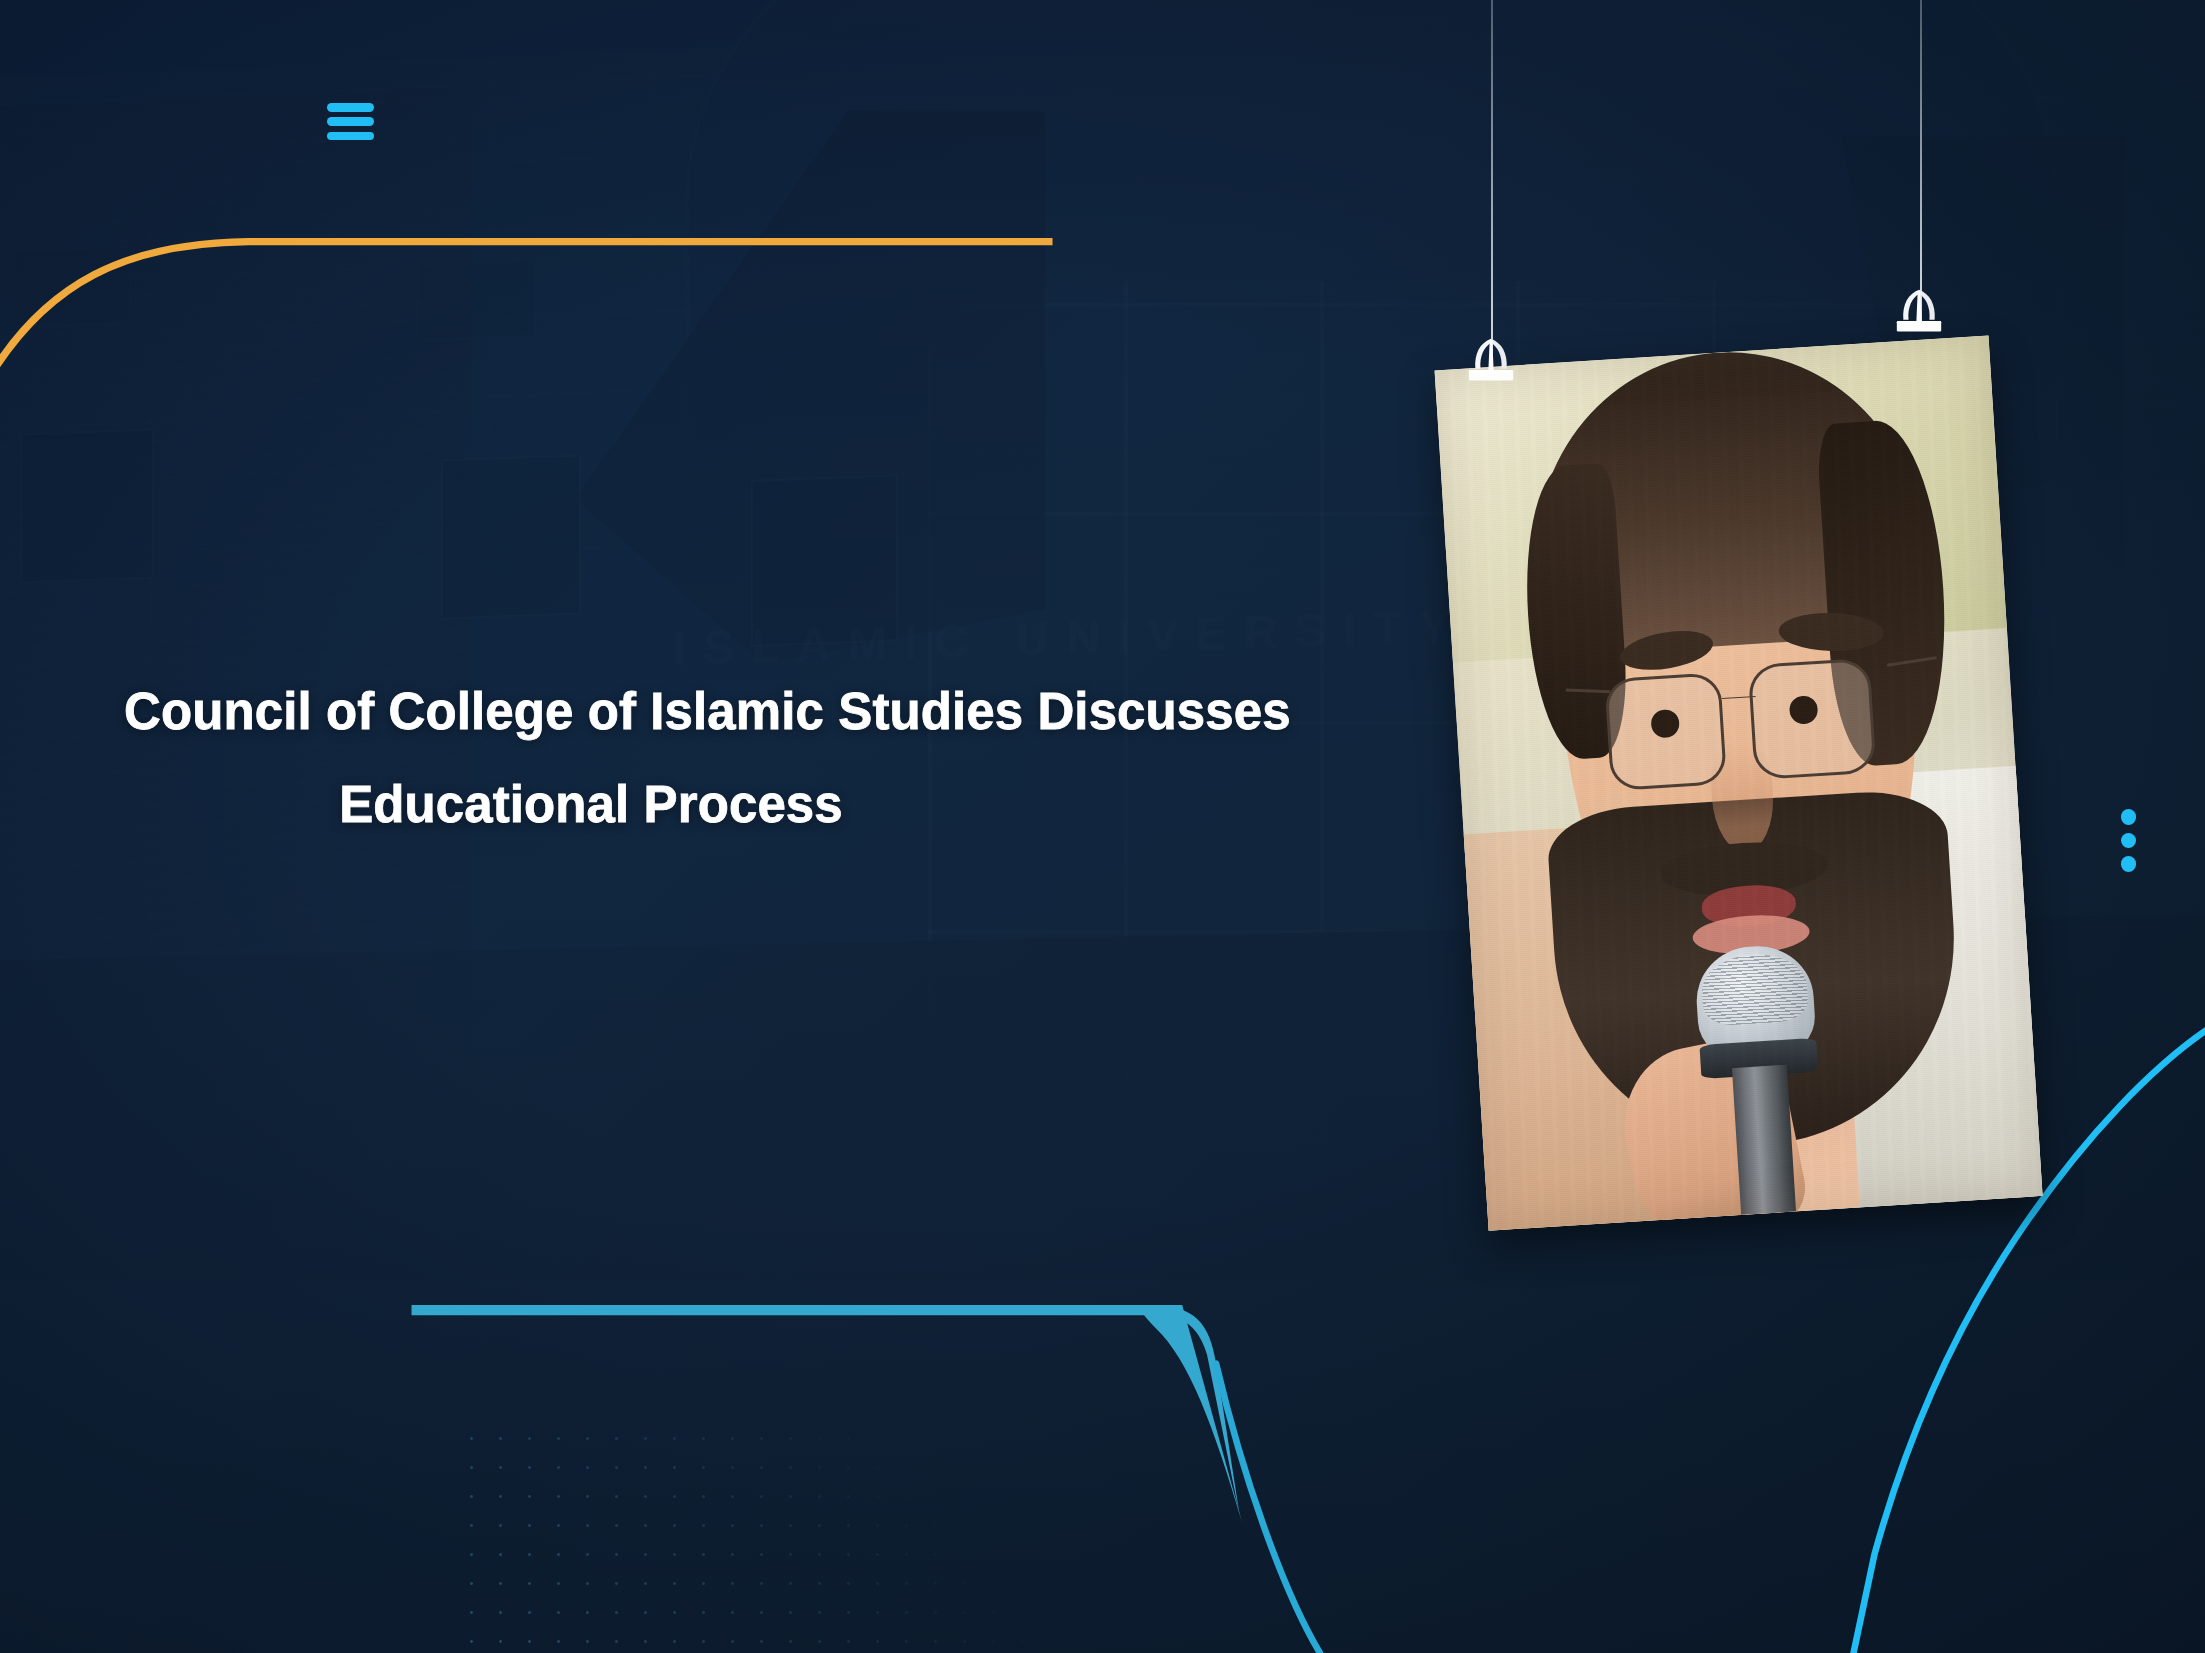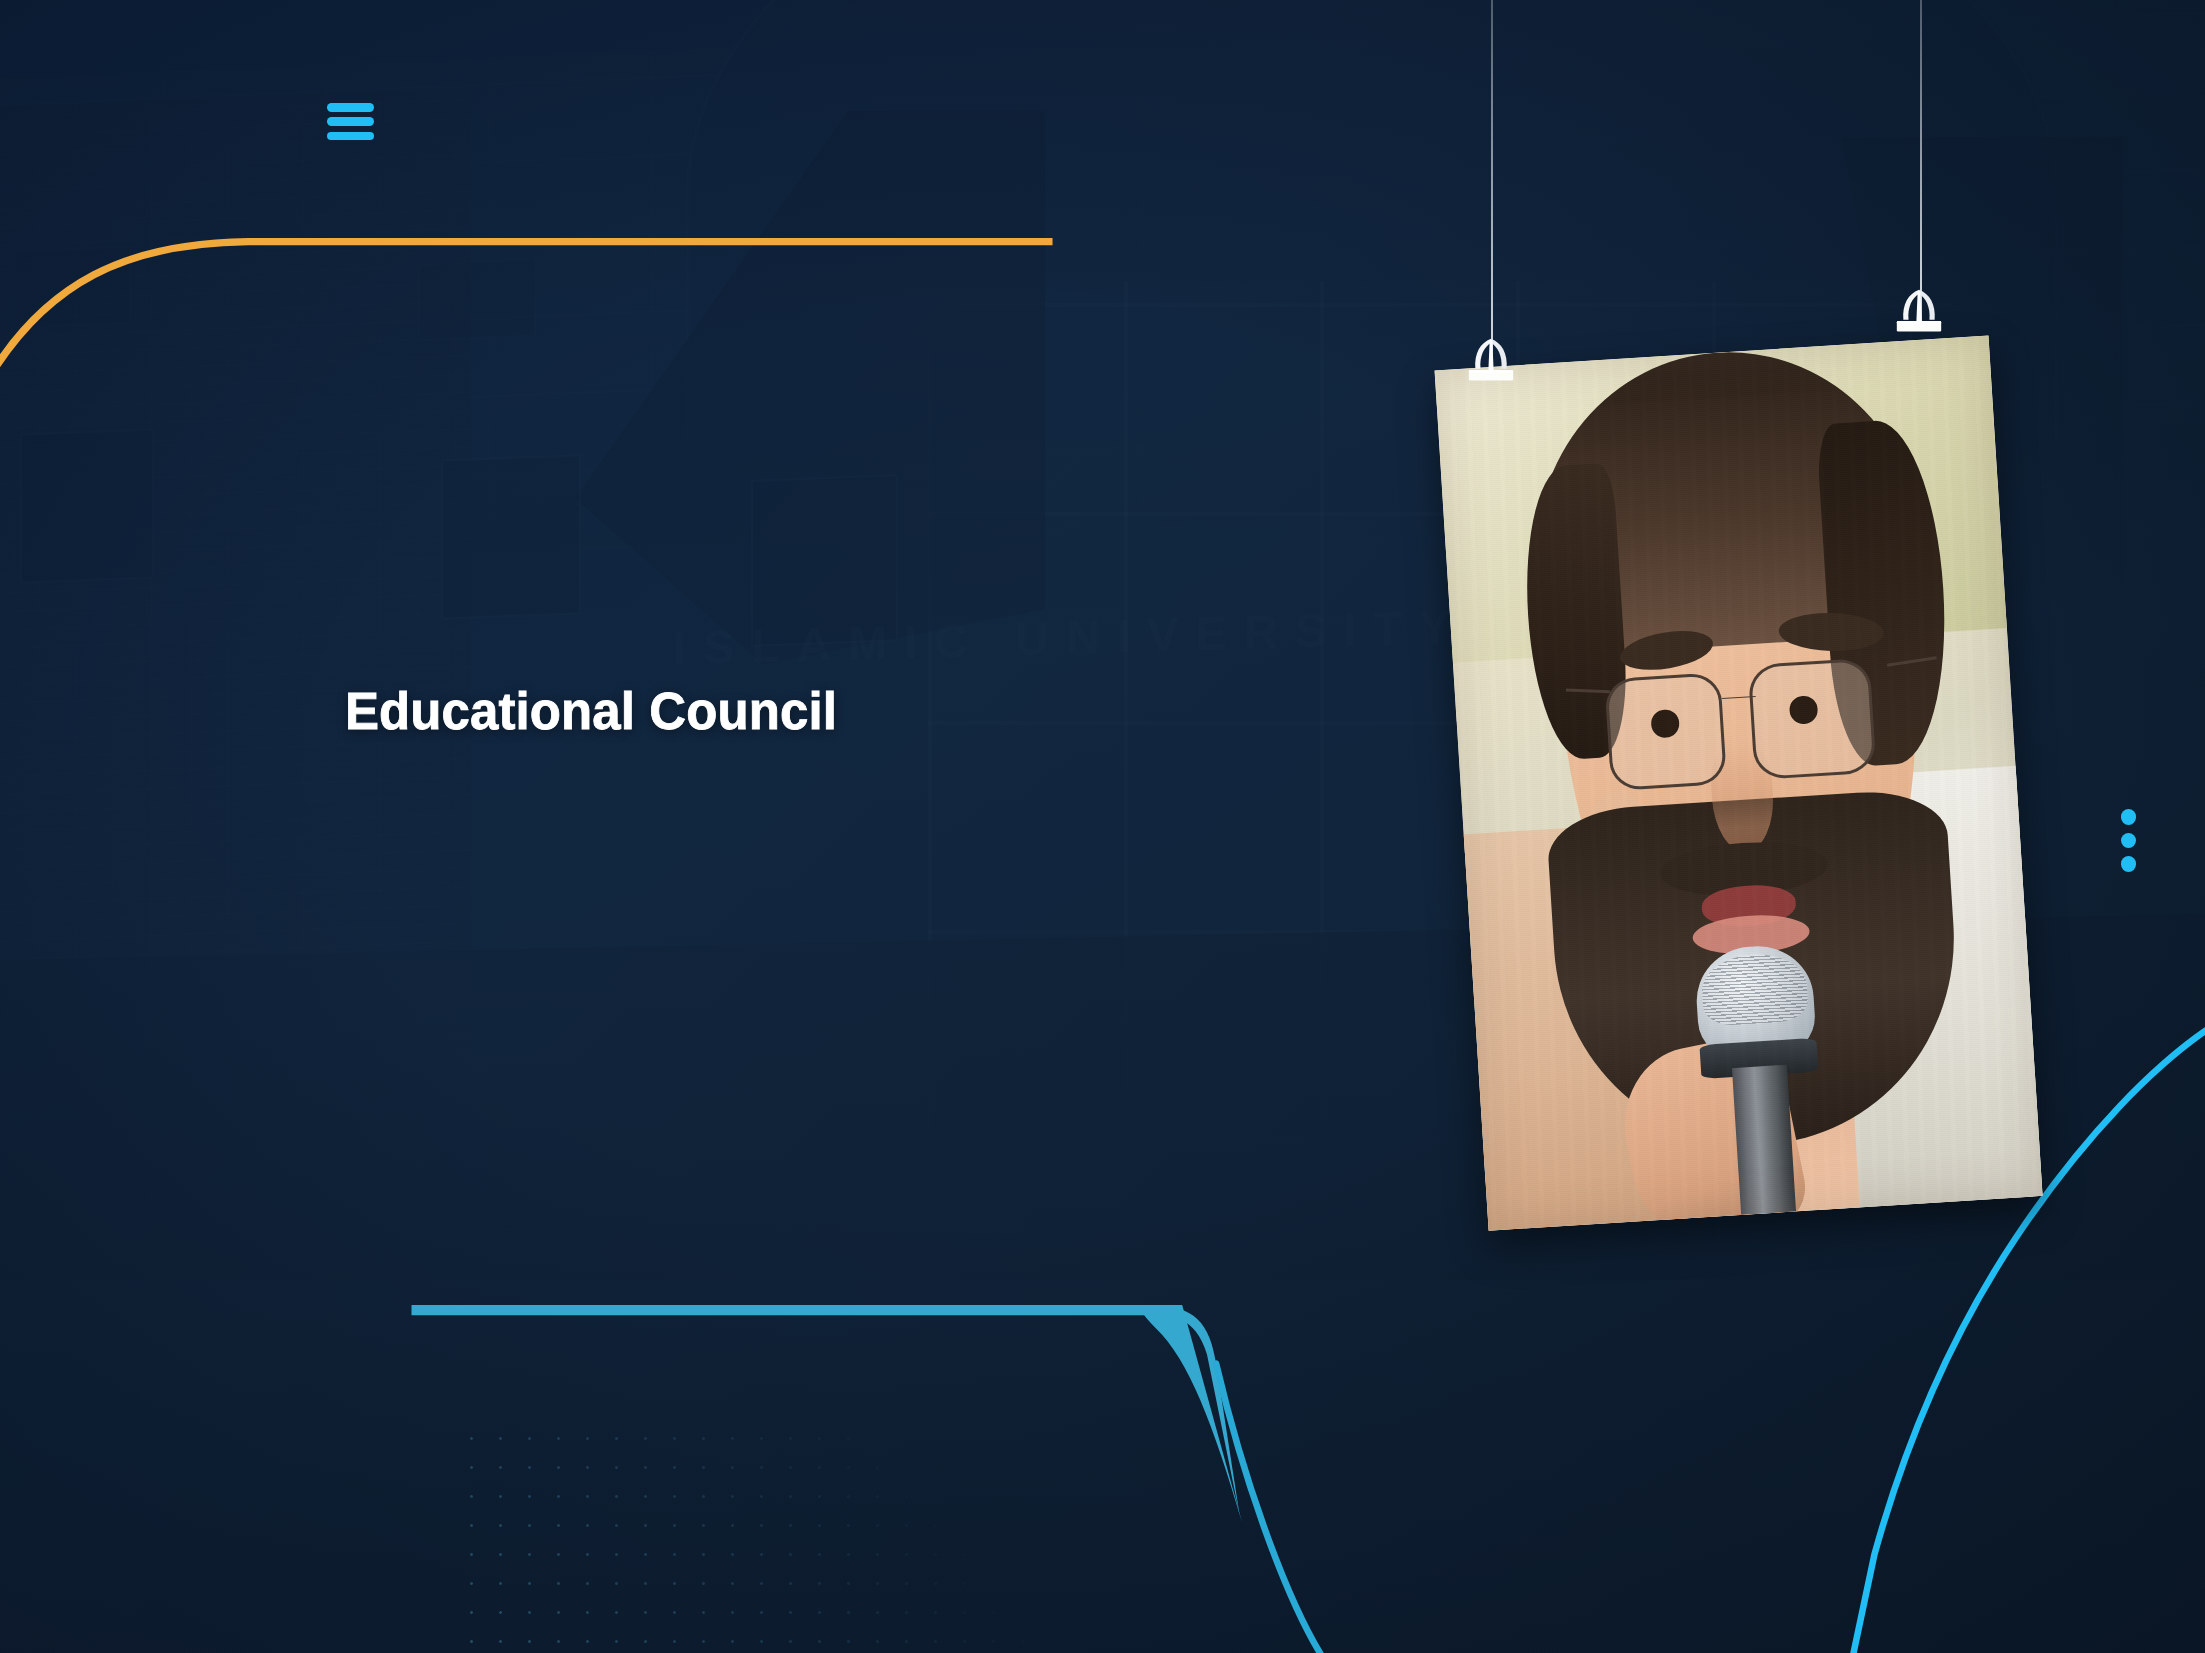--- a/index.html
+++ b/index.html
@@ -333,21 +333,22 @@
     <span></span>
   </div>
 
   <div class="kebab" title="More options">
     <i></i>
     <i></i>
     <i></i>
   </div>
 
   <h1 class="headline">
-    <span class="l2">Educational Council</span>
+    <span class="l1">Council of College of Islamic Studies Discusses</span>
+    <span class="l2">Educational Process</span>
   </h1>
 
   <div class="string" style="left:1491px; top:-3.9px; height:383px;"></div>
   <div class="string" style="left:1920px; top:-3.9px; height:331px;"></div>
 
   <div class="photo-wrap">
     <div class="photo-card">
       <div class="ph ph-bg"></div>
       <div class="ph ph-bg2"></div>
       <div class="ph ph-shirtL"></div>

